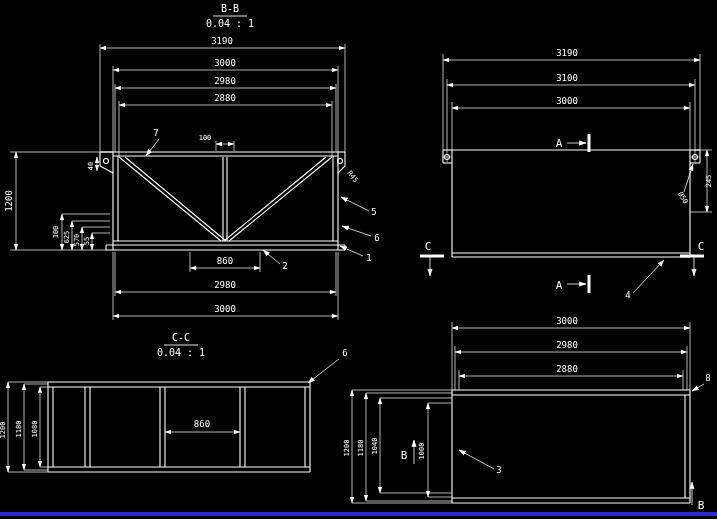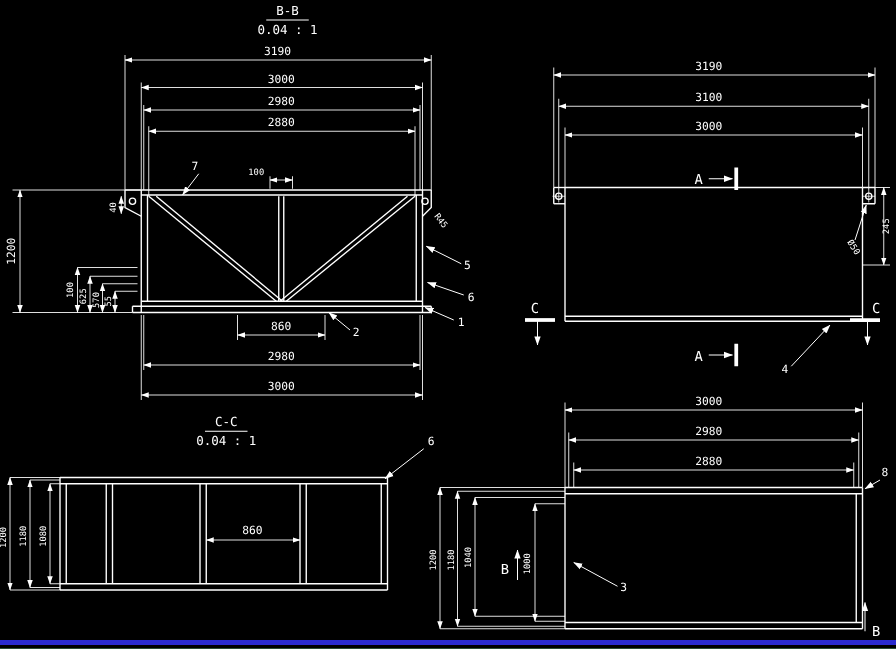--- a/index.html
+++ b/index.html
@@ -1,16 +1,16 @@
 <!DOCTYPE html>
 <html><head>
 <meta charset="utf-8">
 <style>
   html,body{margin:0;padding:0;background:#000;}
-  .screen{width:717px;height:519px;position:relative;background:#86efac;overflow:hidden;}
+  .screen{width:717px;height:519px;position:relative;background:#fde047;overflow:hidden;}
   svg{display:block;}
   svg text{font-family:"DejaVu Sans Mono",monospace;fill:#fff;}
   .dim{font-size:9px;}
   .dim-sm{font-size:7px;}
   .ttl{font-size:10px;}
   .sec{font-size:11px;}
   .lbl{font-size:9px;}
   .statusbar{position:absolute;left:0;bottom:3px;width:717px;height:4px;}
 </style>
 </head>

